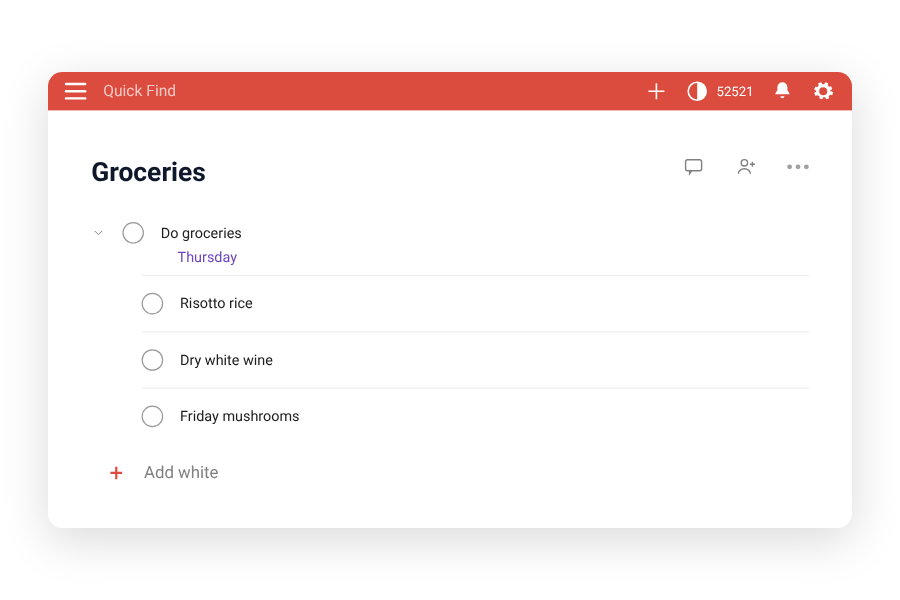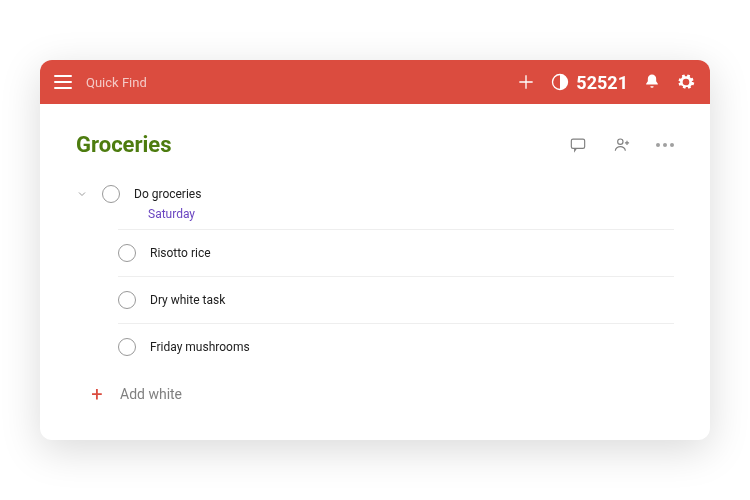--- a/index.html
+++ b/index.html
@@ -16,58 +16,59 @@
     width: 670px;
     height: 380px;
     border-radius: 12px;
     background: #fff;
     box-shadow: 0 10px 40px rgba(0,0,0,0.15);
     overflow: hidden;
     display: flex;
     flex-direction: column;
   }
   .topbar {
-    height: 44px;
+    height: 32px;
     background: #DB4C3F;
     display: flex;
     align-items: center;
     padding: 0 14px;
     gap: 14px;
     color: #fff;
   }
   .hamburger {
     display: flex; flex-direction: column; gap: 4px;
     width: 18px; cursor: pointer;
   }
   .hamburger span { height: 2px; background: #fff; border-radius: 1px; }
   .search-placeholder {
     color: rgba(255,255,255,0.7);
     font-size: 13px;
     flex: 0 0 auto;
   }
   .spacer { flex: 1; }
   .topbar .icon-btn { color: #fff; display: flex; align-items: center; gap: 6px; cursor: pointer; }
   .topbar svg { width: 20px; height: 20px; stroke: #fff; fill: none; stroke-width: 1.6; }
-  .topbar .karma { display: flex; align-items: center; gap: 6px; font-size: 18px; font-weight: 700; }
+  .topbar .karma { display: flex; align-items: center; gap: 6px; font-size: 11px; font-weight: 400; }
   .topbar .gear svg, .topbar .bell svg { fill: #fff; stroke: none; }
 
   .content {
     flex: 1;
     padding: 28px 36px 12px 36px;
     overflow: auto;
   }
   .header-row {
     display: flex;
     align-items: center;
     margin-bottom: 18px;
   }
   .page-title {
     font-size: 22px;
     font-weight: 700;
-    color: #4d7c0f;
+    color: #0f172a;
+    margin-top: 12px;
   }
   .header-actions {
     margin-left: auto;
     display: flex;
     gap: 24px;
     align-items: center;
   }
   .header-actions .hbtn {
     color: #808080;
     cursor: pointer;
@@ -203,30 +204,30 @@
 
     <div class="task-row">
       <div class="chevron">
         <svg viewBox="0 0 24 24">
             <path d="M6 9l6 6 6-6"></path>
           </svg>
       </div>
       <div class="checkcircle"></div>
       <div class="task-title">Do groceries</div>
     </div>
-    <div class="task-meta">Saturday</div>
+    <div class="task-meta">Thursday</div>
 
     <div class="subtasks">
       <div class="task-row indent">
         <div class="checkcircle"></div>
         <div class="task-title">Risotto rice</div>
       </div>
       <div class="task-row indent">
         <div class="checkcircle"></div>
-        <div class="task-title">Dry white task</div>
+        <div class="task-title">Dry white wine</div>
       </div>
       <div class="task-row indent">
         <div class="checkcircle"></div>
         <div class="task-title">Friday mushrooms</div>
       </div>
     </div>
 
     <div class="add-task">
       <div class="plus-add">+</div>
       <div class="add-label">Add white</div>

